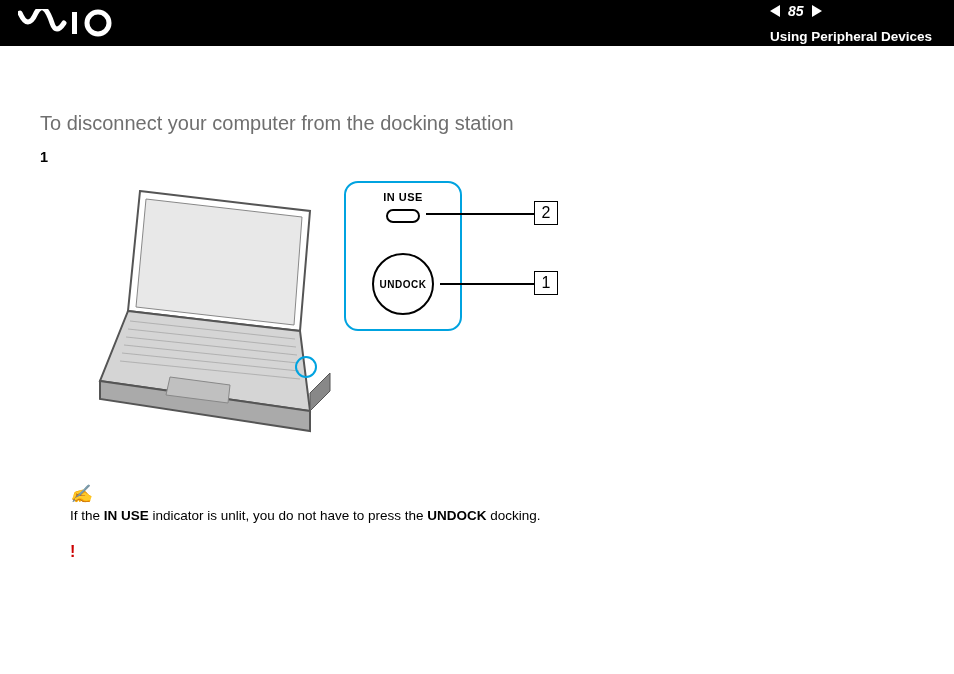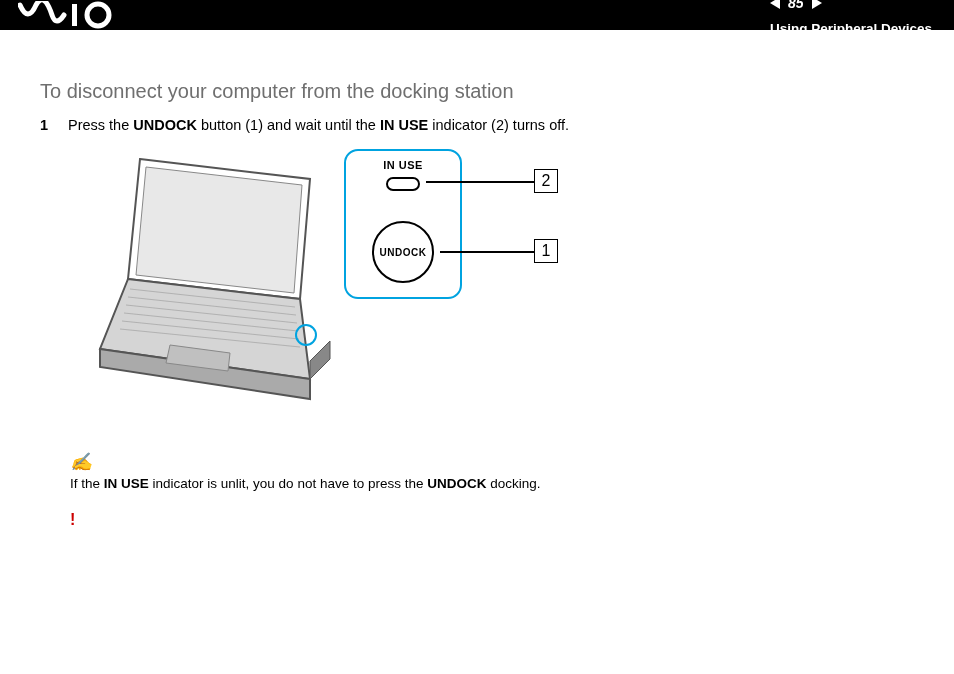--- a/index.html
+++ b/index.html
@@ -7,21 +7,21 @@
       width: 954px;
       height: 674px;
       font-family: Arial, Helvetica, sans-serif;
       background: #fff;
       position: relative;
       overflow: hidden;
     }
     .header {
       background: #000;
       color: #fff;
-      height: 30px;
+      height: 46px;
       display: flex;
       justify-content: space-between;
       align-items: center;
       padding: 0 22px 0 18px;
     }
     .vaio-logo {
       display: flex;
       align-items: center;
       gap: 2px;
     }
@@ -50,21 +50,21 @@
     }
     .header-right {
       text-align: right;
     }
     .chapter {
       font-weight: bold;
       font-size: 13.5px;
       margin-top: 10px;
     }
     .content {
-      padding: 50px 40px 20px 40px;
+      padding: 66px 40px 20px 40px;
     }
     .title {
       font-size: 20px;
       color: #6f6f6f;
       font-weight: normal;
       margin-bottom: 14px;
     }
     .step {
       display: flex;
       font-size: 14.5px;
@@ -188,23 +188,20 @@
     </div>
     <div class="chapter">Using Peripheral Devices</div>
   </div>
 </div>
 
 <div class="content">
   <h2 class="title">To disconnect your computer from the docking station</h2>
 
   <div class="step">
     <span class="step-num">1</span>
-    <span>
-      <span>Press the </span><b>UNDOCK</b><span> button (1) and wait until the </span><b>IN USE</b><span> indicator (2) turns off.</span>
-    </span>
   </div>
 
   <div class="figure">
     <svg class="laptop-svg" width="260" height="270" viewBox="0 0 260 270">
 
       <polygon points="60,10 230,30 220,150 48,130" fill="none" stroke="#555" stroke-width="2"></polygon>
       <polygon points="66,18 222,36 214,144 56,126" fill="#e8e8e8" stroke="#888" stroke-width="1"></polygon>
 
       <polygon points="48,130 220,150 230,230 20,200" fill="#d5d5d5" stroke="#555" stroke-width="2"></polygon>
       <polygon points="20,200 230,230 230,250 20,218" fill="#aaa" stroke="#555" stroke-width="2"></polygon>

